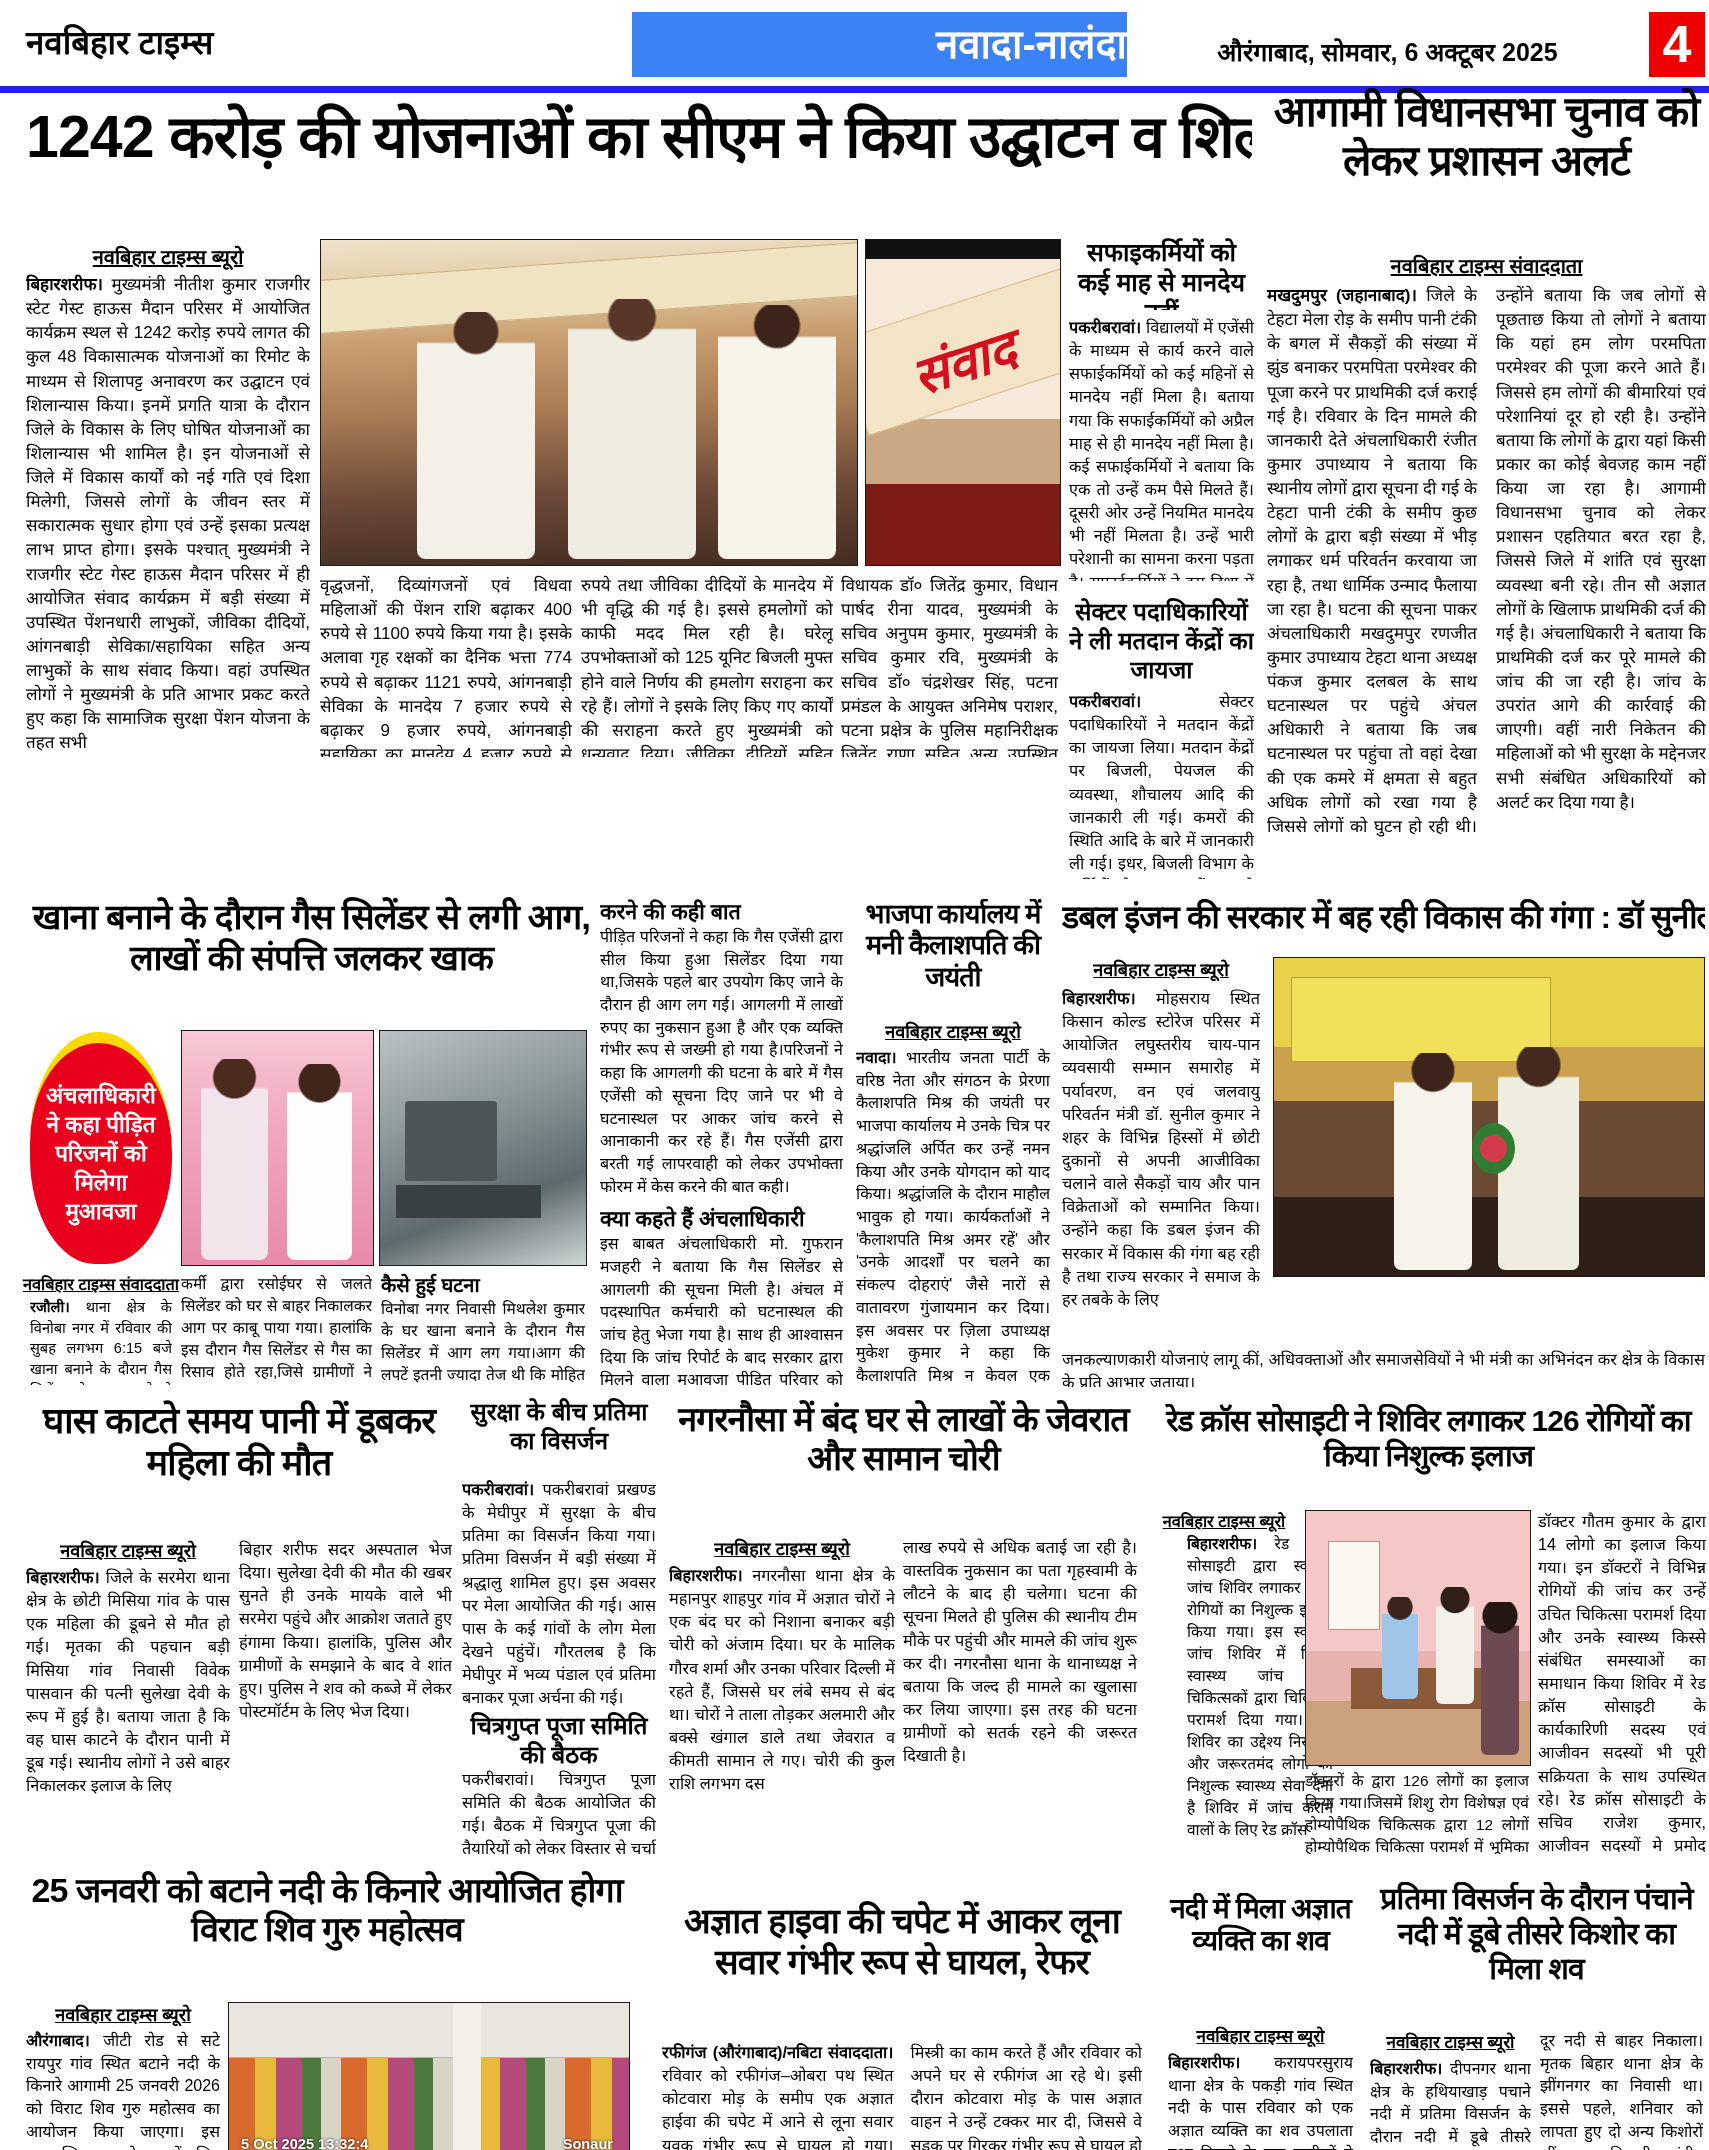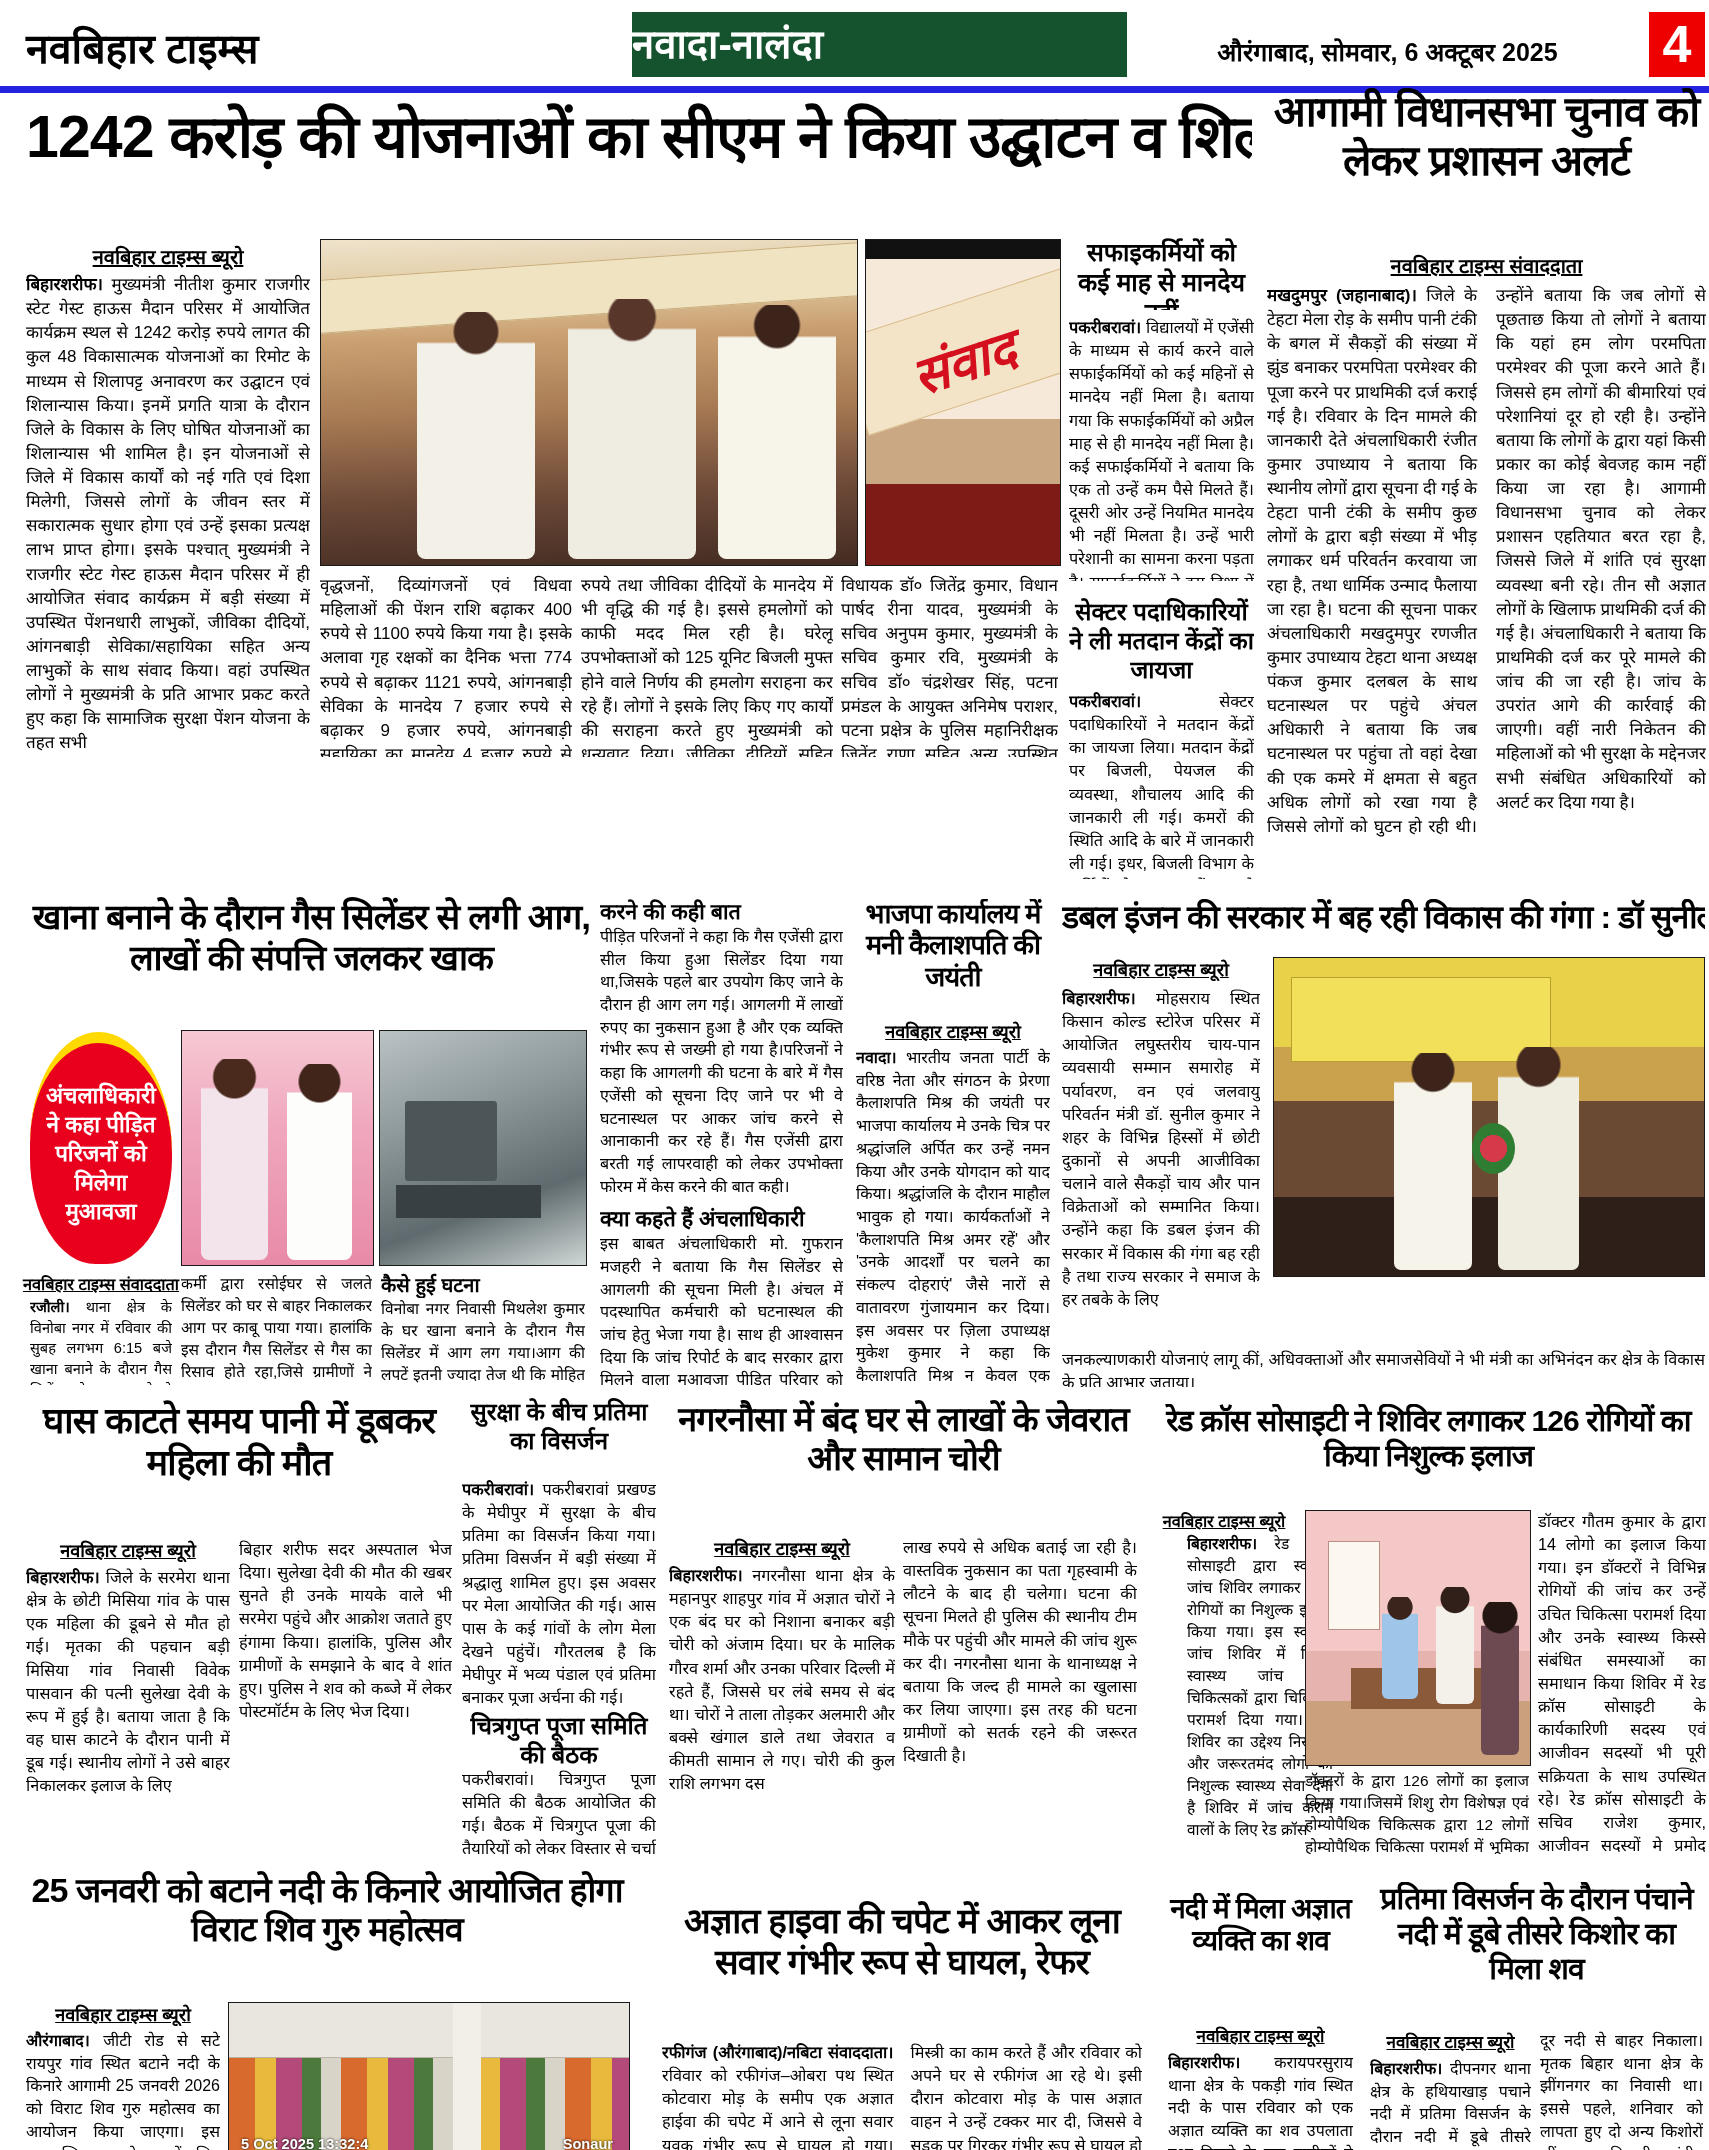--- a/index.html
+++ b/index.html
@@ -7,30 +7,30 @@
   .abs{position:absolute;}
   .hl{font-weight:bold;text-align:center;line-height:1.16;letter-spacing:-0.9px;overflow:hidden;}
   .hl1{white-space:nowrap;}
   .byline{font-weight:bold;text-align:center;text-decoration:underline;overflow:hidden;white-space:nowrap;}
   .body-text{text-align:justify;overflow:hidden;line-height:1.42;}
   .body-text b{font-weight:bold;}
   .subhead{font-weight:bold;text-align:center;line-height:1.2;overflow:hidden;}
   .subhead-left{font-weight:bold;text-align:left;line-height:1.25;overflow:hidden;}
   .photo{position:absolute;border:1.3px solid #1a1a1a;overflow:hidden;background:#b9a88e;}
   .deco{position:absolute;}
-  .region-box{background:#14532d;color:#fff;font-weight:bold;text-align:left;}
+  .region-box{background:#3b82f6;color:#fff;font-weight:bold;text-align:right;}
   .pagenum-box{background:#ee0000;color:#fff;font-weight:bold;text-align:center;}
   .blue-rule{background:#2323e0;}
   .badge{background:#e8001c;border-top:11.2px solid #ffd900;border-radius:48% 52% 46% 46%;color:#fff;font-weight:bold;text-align:center;display:flex;align-items:center;justify-content:center;padding:13px;box-sizing:border-box;line-height:1.3;}
   .ts{position:absolute;color:#fff;font-weight:bold;text-shadow:0 0 2.6px #000;}
 </style>
 </head>
 <body>
 
-<div class="abs" style="left:26px;top:19.4px;width:430px;height:65px;font-size:41px;font-weight:bold;white-space:nowrap;">नवबिहार टाइम्स</div>
+<div class="abs" style="left:26px;top:19.4px;width:430px;height:65px;font-size:33px;font-weight:bold;white-space:nowrap;">नवबिहार टाइम्स</div>
 <div class="abs region-box" style="left:632px;top:12px;width:495px;height:65px;font-size:40px;line-height:65px;">नवादा-नालंदा</div>
 <div class="abs" style="left:1140px;top:34px;width:495px;font-size:25px;font-weight:bold;text-align:center;white-space:nowrap;">औरंगाबाद, सोमवार, 6 अक्टूबर 2025</div>
 <div class="abs pagenum-box" style="left:1649px;top:12px;width:56px;height:65px;font-size:52px;line-height:65px;">4</div>
 <div class="abs blue-rule" style="left:0;top:86px;width:1709px;height:6.9px;"></div>
 
 <div class="abs hl hl1" style="left:26px;top:103px;width:1226px;height:88px;font-size:59px;">1242 करोड़ की योजनाओं का सीएम ने किया उद्घाटन व शिलान्यास</div>
 
 <div class="abs byline" style="left:26px;top:243px;width:284px;font-size:20px;">नवबिहार टाइम्स ब्यूरो</div>
 <div class="abs body-text" style="left:26px;top:273px;width:284px;height:486px;font-size:17px;">
   <b>बिहारशरीफ।</b> <span>मुख्यमंत्री नीतीश कुमार राजगीर स्टेट गेस्ट हाऊस मैदान परिसर में आयोजित कार्यक्रम स्थल से 1242 करोड़ रुपये लागत की कुल 48 विकासात्मक योजनाओं का रिमोट के माध्यम से शिलापट्ट अनावरण कर उद्घाटन एवं शिलान्यास किया। इनमें प्रगति यात्रा के दौरान जिले के विकास के लिए घोषित योजनाओं का शिलान्यास भी शामिल है। इन योजनाओं से जिले में विकास कार्यों को नई गति एवं दिशा मिलेगी, जिससे लोगों के जीवन स्तर में सकारात्मक सुधार होगा एवं उन्हें इसका प्रत्यक्ष लाभ प्राप्त होगा। इसके पश्चात् मुख्यमंत्री ने राजगीर स्टेट गेस्ट हाऊस मैदान परिसर में ही आयोजित संवाद कार्यक्रम में बड़ी संख्या में उपस्थित पेंशनधारी लाभुकों, जीविका दीदियों, आंगनबाड़ी सेविका/सहायिका सहित अन्य लाभुकों के साथ संवाद किया। वहां उपस्थित लोगों ने मुख्यमंत्री के प्रति आभार प्रकट करते हुए कहा कि सामाजिक सुरक्षा पेंशन योजना के तहत सभी</span>

